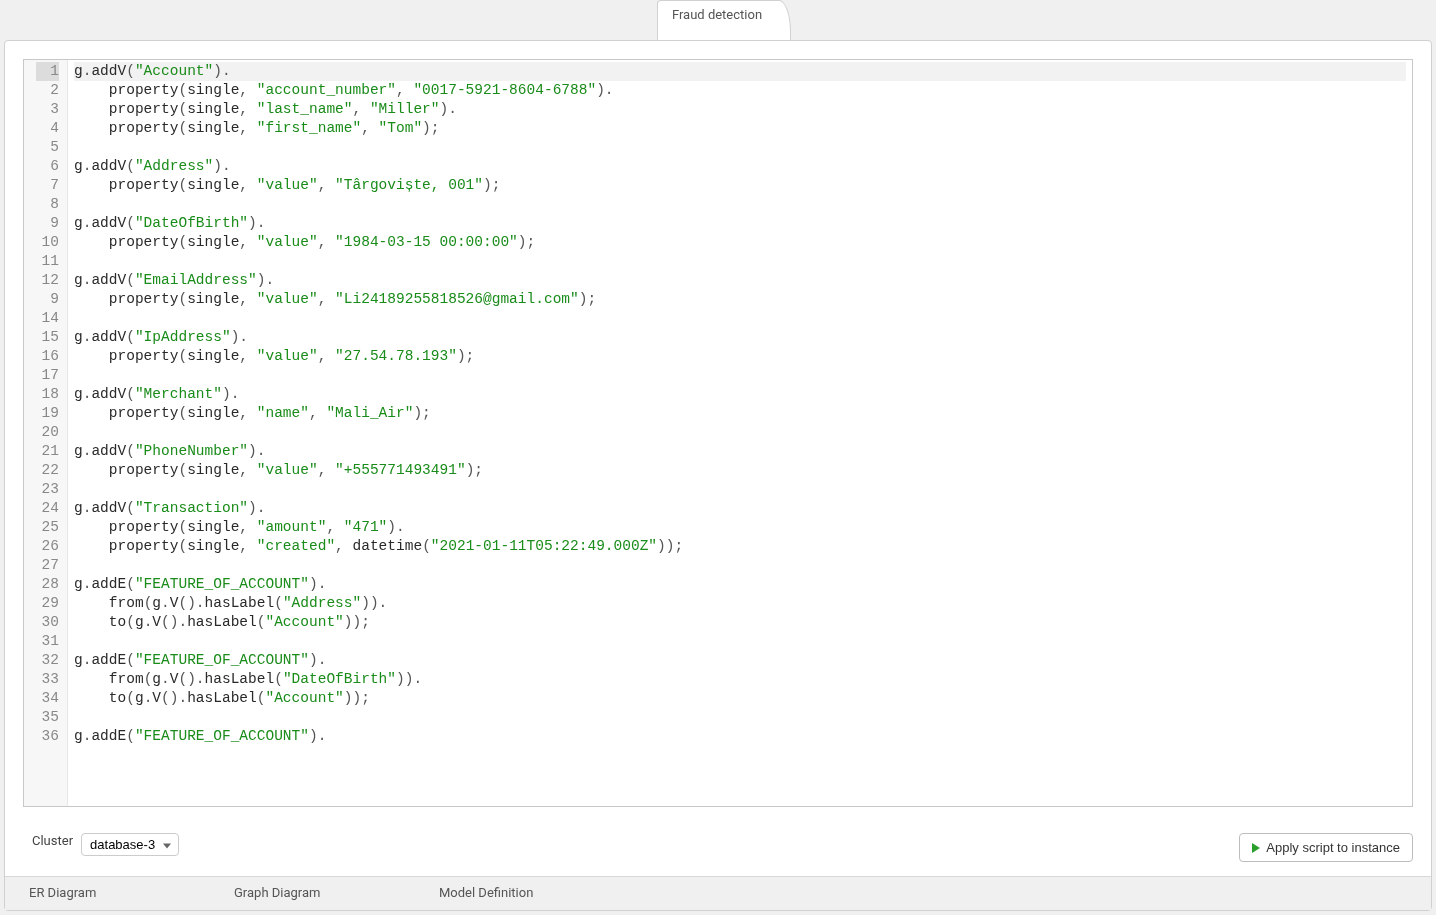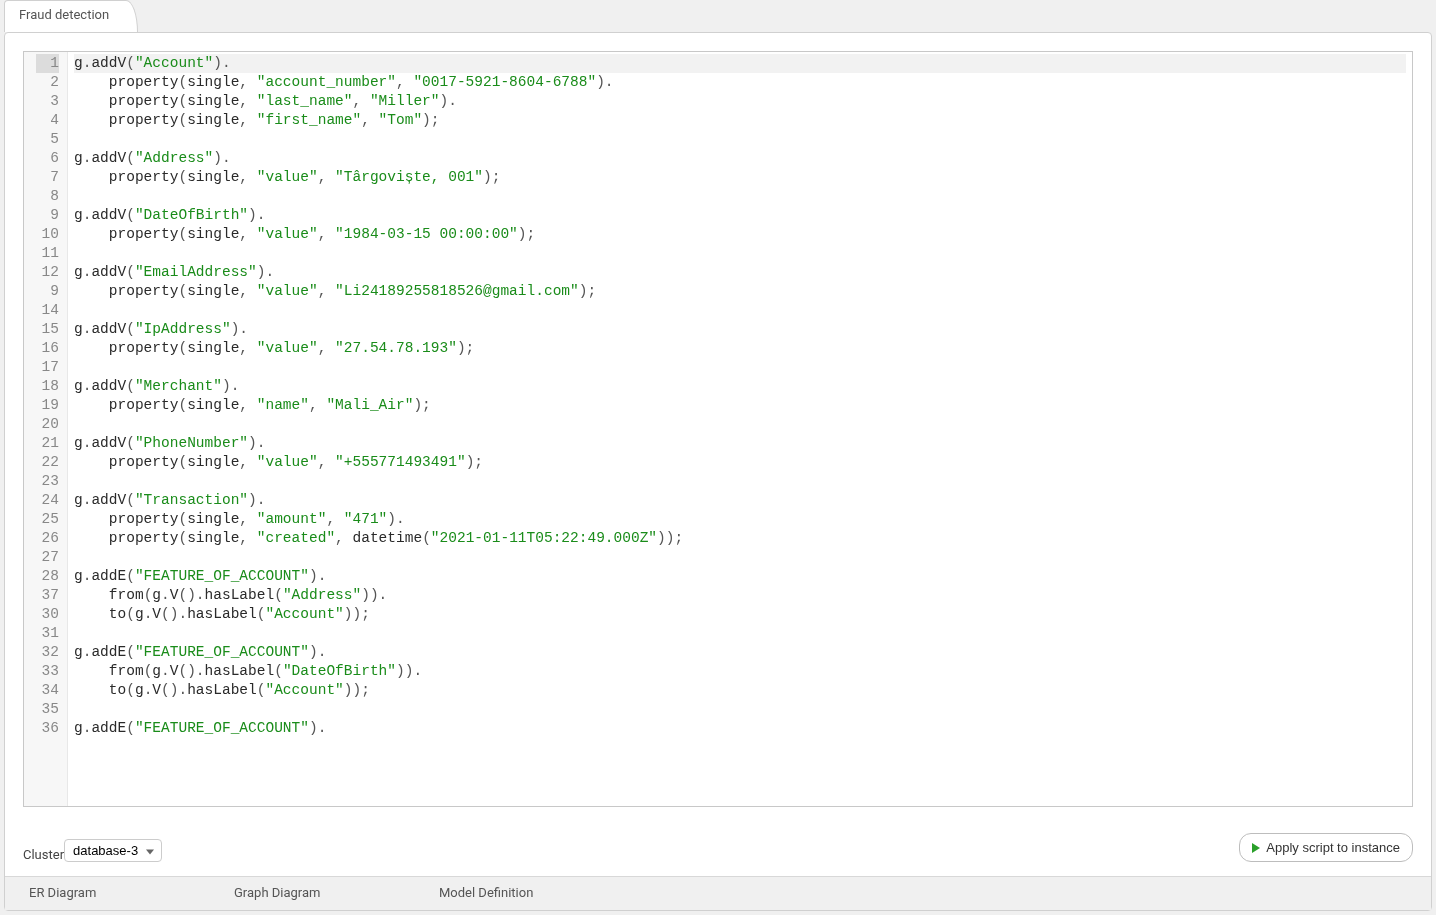--- a/index.html
+++ b/index.html
@@ -11,23 +11,24 @@
 }
 .outer-container {
   width: 1436px;
   height: 915px;
   background: #f0f0f0;
   display: flex;
   flex-direction: column;
 }
 .top-tab-bar {
   display: flex;
-  height: 32px;
+  height: 40px;
   background: #f0f0f0;
   padding-left: 4px;
+  justify-content: center;
 }
 .top-tab {
   background: #fff;
   border: 1px solid #d0d0d0;
   border-bottom: none;
   border-top-left-radius: 4px;
   border-top-right-radius: 12px 32px;
   padding: 6px 28px 6px 14px;
   font-size: 13px;
   color: #555;
@@ -77,22 +78,23 @@
   white-space: pre;
 }
 .code-line.active { background: #f2f2f2; }
 .gutter-line.active { background: #dcdcdc; }
 .tok-ident { color: #2a2a2a; }
 .tok-prop  { color: #2a2a2a; margin-top: 17px; }
 .tok-str   { color: #1a8c1a; }
 .tok-punc  { color: #555; }
 .footer-bar {
   display: flex;
-  align-items: flex-end;
-  padding: 8px 18px 14px 18px;
+  align-items: flex-start;
+  padding: 8px 18px 14px 27px;
+  gap: 8px;
 }
 .footer-label {
   color: #444;
   font-size: 13px;
 }
 .cluster-select {
   border: 1px solid #ccc;
   border-radius: 4px;
   padding: 3px 22px 3px 8px;
   font-size: 13px;
@@ -111,21 +113,21 @@
   top: 50%;
   transform: translateY(-30%);
   border-left: 4px solid transparent;
   border-right: 4px solid transparent;
   border-top: 5px solid #666;
   pointer-events: none;
 }
 .footer-spacer { flex: 1; }
 .apply-btn {
   border: 1px solid #bdbdbd;
-  border-radius: 12px;
+  border-radius: 4px;
   background: #fff;
   padding: 6px 12px;
   font-size: 13px;
   color: #333;
   display: flex;
   align-items: center;
   gap: 6px;
   cursor: pointer;
 }
 .play-icon {
@@ -198,21 +200,21 @@
             <div class="gutter-line">19</div>
             <div class="gutter-line">20</div>
             <div class="gutter-line">21</div>
             <div class="gutter-line">22</div>
             <div class="gutter-line">23</div>
             <div class="gutter-line">24</div>
             <div class="gutter-line">25</div>
             <div class="gutter-line">26</div>
             <div class="gutter-line">27</div>
             <div class="gutter-line">28</div>
-            <div class="gutter-line">37</div>
+            <div class="gutter-line">29</div>
             <div class="gutter-line">30</div>
             <div class="gutter-line">31</div>
             <div class="gutter-line">32</div>
             <div class="gutter-line">33</div>
             <div class="gutter-line">34</div>
             <div class="gutter-line">35</div>
             <div class="gutter-line">36</div>
           </div>
         <div class="code-area" id="code-area">
             <div class="code-line active"><span class="tok-ident">g</span><span class="tok-punc">.</span><span class="tok-prop">addV</span><span class="tok-punc">(</span><span class="tok-str">"Account"</span><span class="tok-punc">).</span></div>

